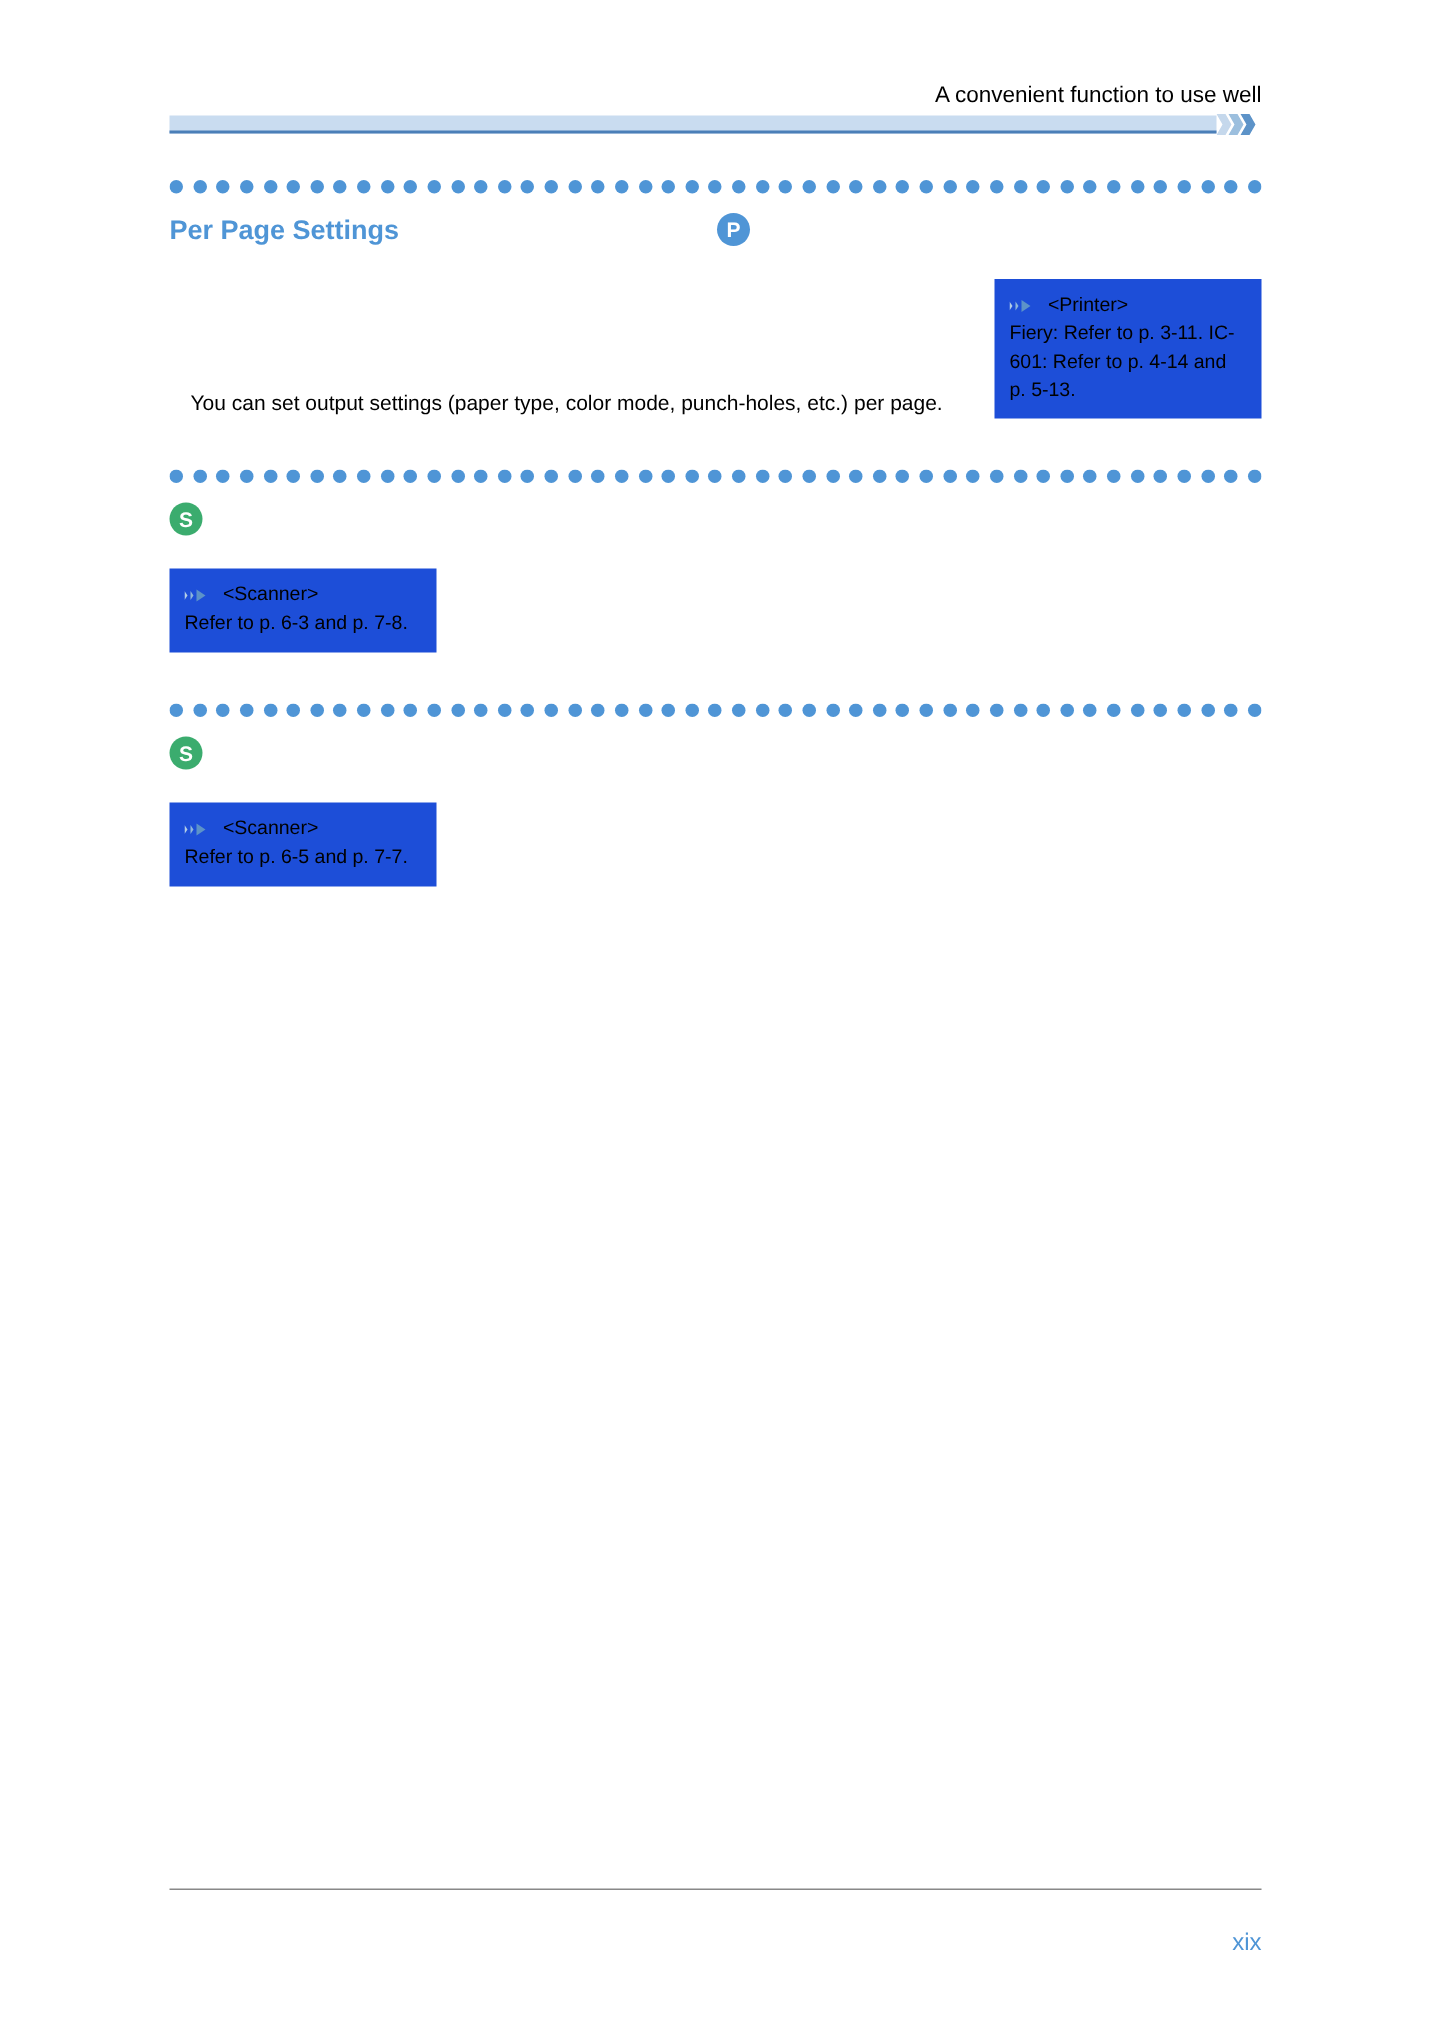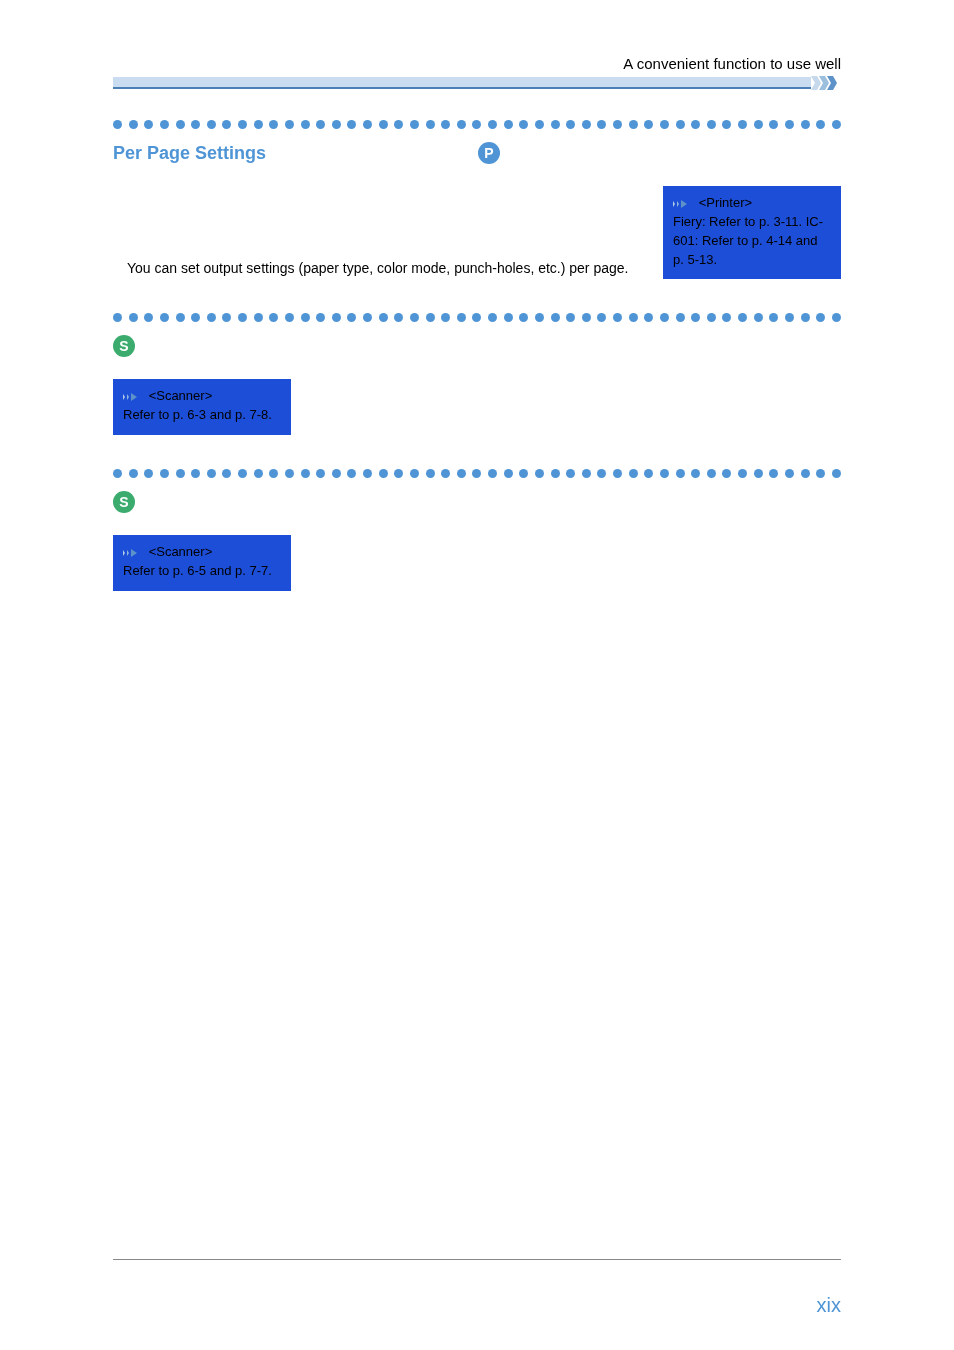--- a/index.html
+++ b/index.html
@@ -121,23 +121,23 @@
     }
     .page-footer-line {
       position: absolute;
       bottom: 90px;
       left: 113px;
       right: 113px;
       border-top: 1px solid #888;
     }
     .page-number {
       position: absolute;
-      bottom: 33px;
+      bottom: 45px;
       right: 113px;
-      font-size: 20px;
+      font-size: 16px;
       color: #4f95d6;
     }
   </style>
 </head>
 <body>
 
 <div class="page-container">
   <div class="running-header">A convenient function to use well</div>
   <div class="header-bar">
     <div class="header-bar-line"></div>

